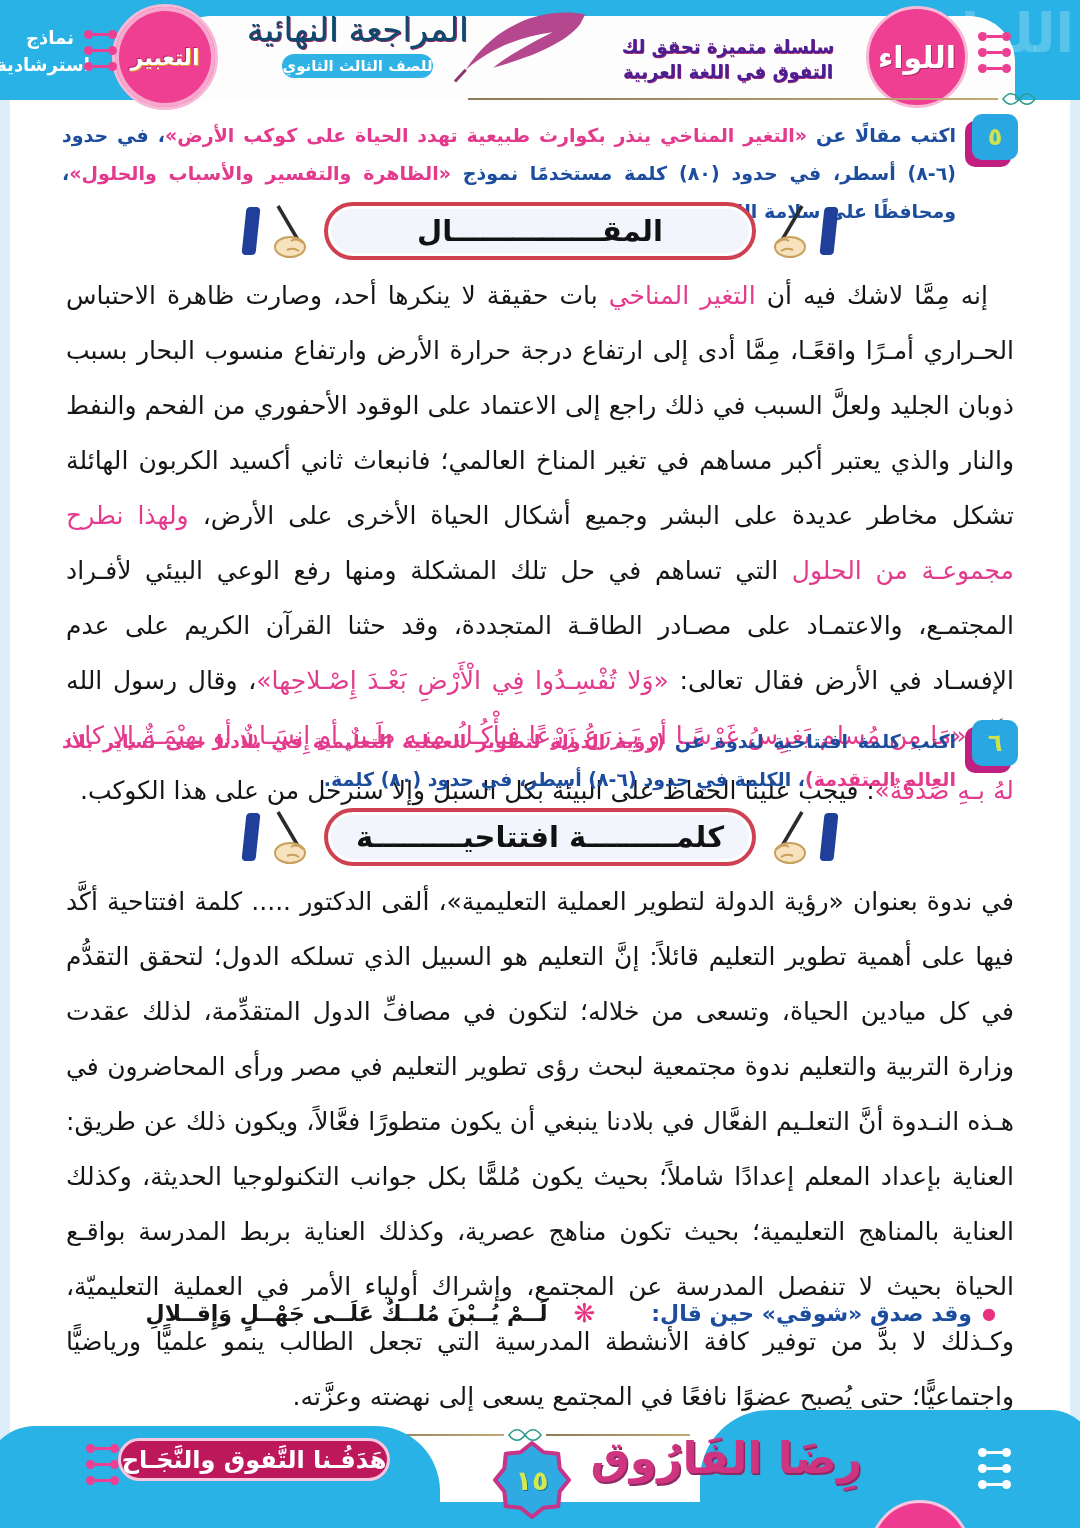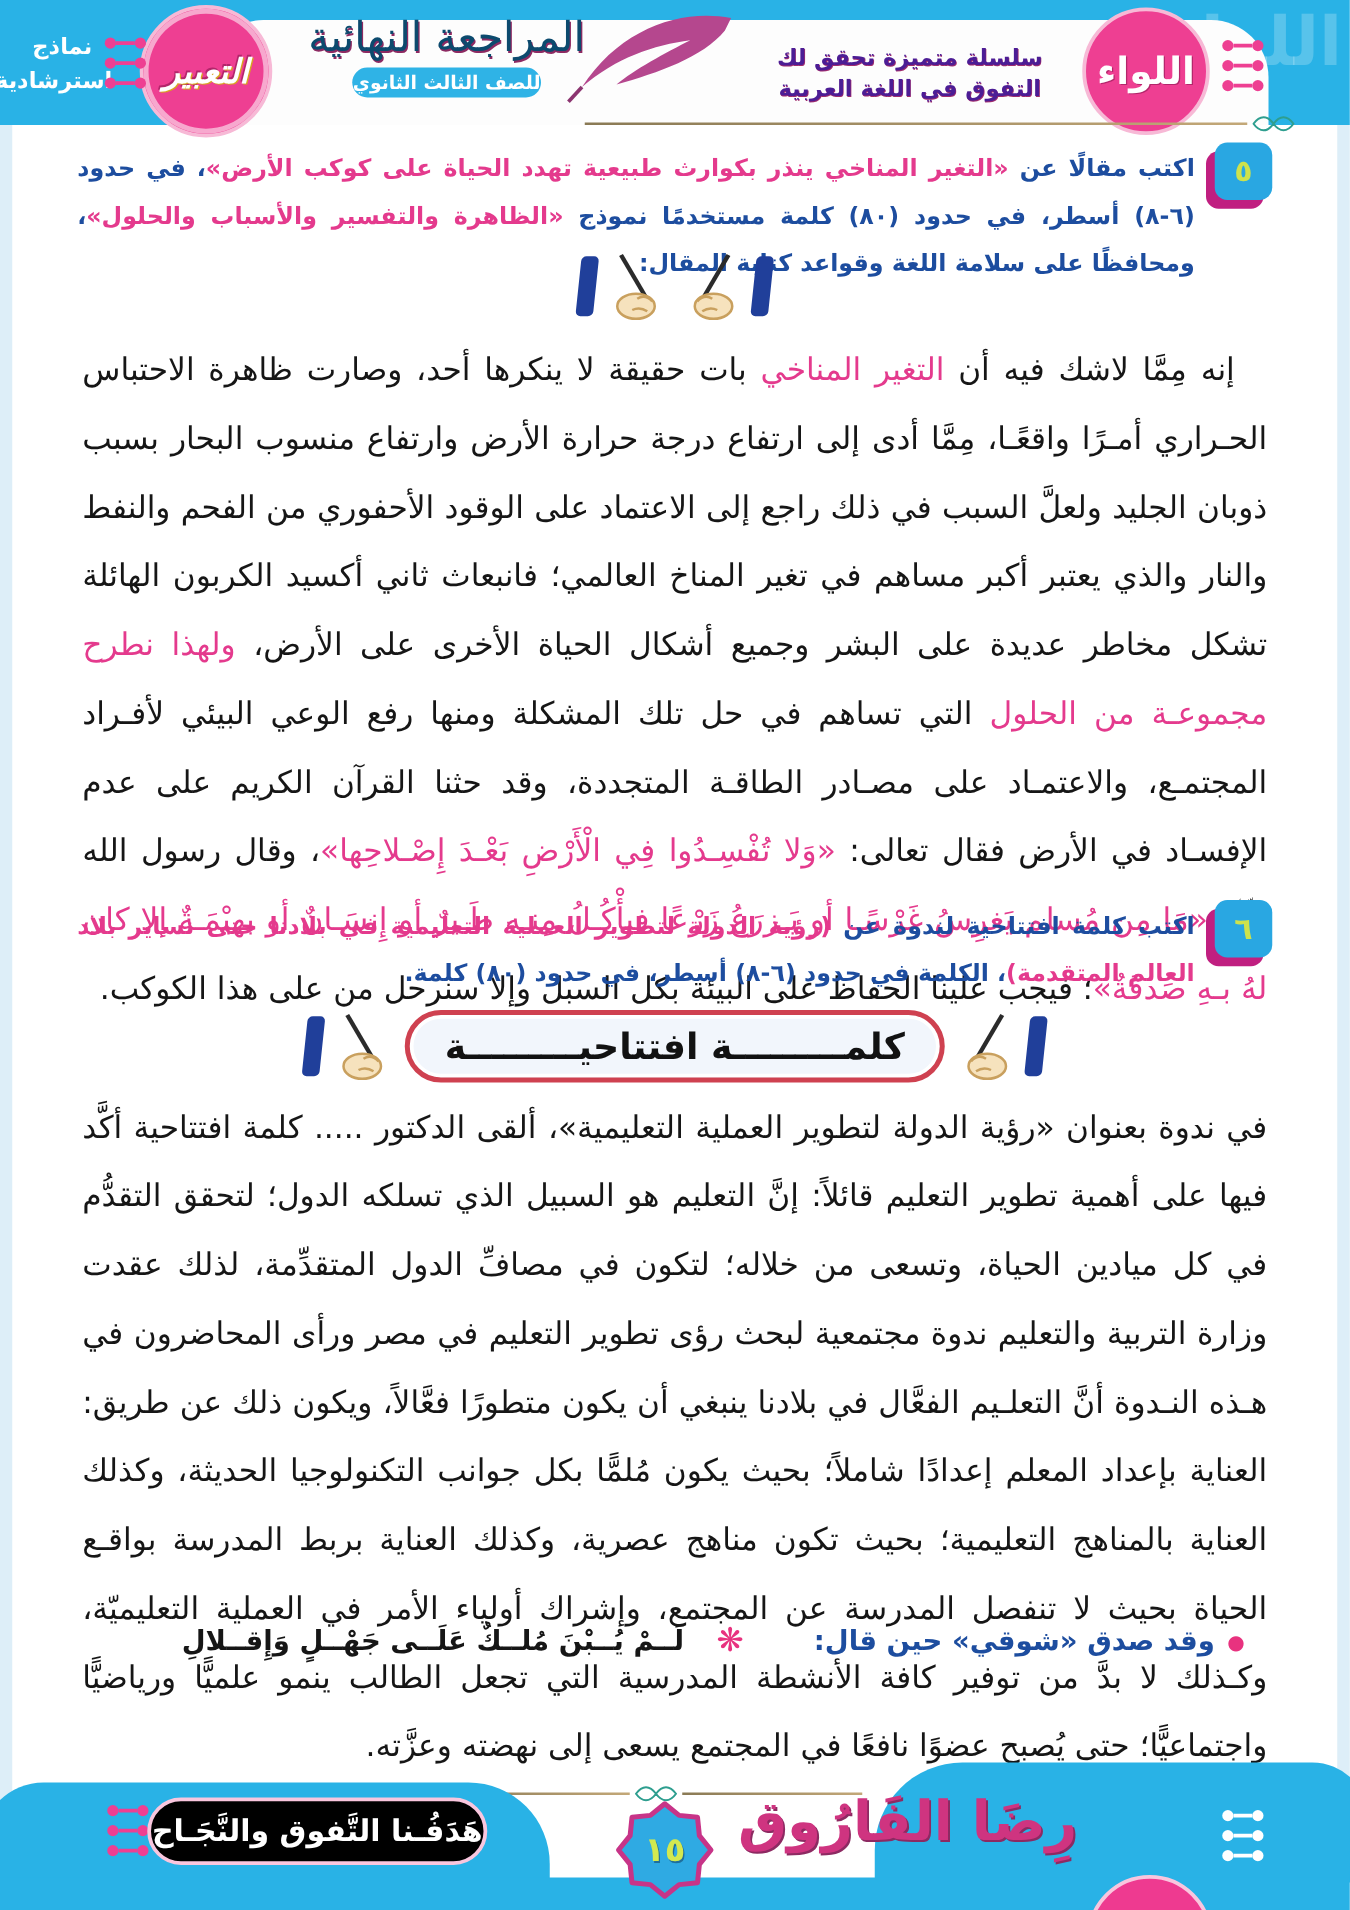--- a/index.html
+++ b/index.html
@@ -14,21 +14,21 @@
 
   
   .hdr { position:absolute; top:0; left:0; width:1080px; height:100px; background:#29b2e6; z-index:2; }
   .hdr-white { position:absolute; top:16px; left:165px; width:850px; height:84px; background:#fdfdfd; border-radius:46px 46px 0 0; }
   .hdr-watermark { position:absolute; top:2px; right:6px; font-size:54px; font-weight:bold; color:rgba(255,255,255,.22); }
   .hdr-models { position:absolute; top:24px; left:10px; width:80px; text-align:center; color:#fff; font-weight:bold; font-size:18px; line-height:1.5; }
   .subject-circle {
     position:absolute; top:4px; left:112px; width:106px; height:106px; border-radius:50%;
     background:#ee3f92; border:3px solid #f7b9d6; box-shadow:inset 0 0 0 4px rgba(255,255,255,.55);
     display:flex; align-items:center; justify-content:center;
-    color:#fff; font-weight:bold; font-size:27px; text-shadow:1px 1px 0 #d7a520, -1px -1px 0 #b3266b;font-style:italic;
+    color:#fff; font-weight:bold; font-size:22px; text-shadow:1px 1px 0 #d7a520, -1px -1px 0 #b3266b;
   }
   .hdr-title-box { position:absolute; top:10px; left:240px; width:235px; text-align:center; }
   .hdr-title { font-size:33px; font-weight:normal; color:#0c4a6e; text-shadow:1px 1px 0 #8d2a62; }
   .hdr-subtitle { display:inline-block; margin-top:5px; background:#2fb3e6; color:#fff; font-size:15px; font-weight:bold; padding:3px 0; border-radius:14px; }
   .hdr-pen { position:absolute; top:6px; left:452px; width:138px; height:80px; }
   .hdr-tagline { position:absolute; top:34px; left:592px; width:272px; text-align:center; color:#4c1d95; font-weight:bold; font-size:18px; line-height:1.4; text-shadow:.5px .5px 0 #a02c6d; }
   .brand-circle {
     position:absolute; top:6px; left:866px; width:102px; height:102px; border-radius:50%;
     background:#ee3f92; border:3px solid #f7b9d6; display:flex; align-items:center; justify-content:center;
     color:#fff; font-weight:bold; font-size:30px; text-shadow:1px 1px 0 #b3266b; z-index:3;
@@ -76,22 +76,22 @@
   .poetry .intro { color:#1d4d9f; margin-left:30px; white-space:nowrap; }
   .poetry .hemistich { white-space:nowrap; }
   .poetry .sep { color:#e8327f; margin:0 26px; font-size:26px; }
 
   
   .ft-band { position:absolute; bottom:0; left:0; width:1080px; height:26px; background:#29b2e6; z-index:3; }
   .ft-blob { position:absolute; background:#29b2e6; z-index:3; }
   .ft-blob.left  { left:-15px; bottom:22px; width:455px; height:80px; border-radius:50px 65px 0 0; }
   .ft-blob.right { right:-15px; bottom:22px; width:395px; height:96px; border-radius:70px 45px 0 0; }
   .slogan-pill {
-    position:absolute; top:1438px; left:118px; width:272px; height:54px; border-radius:27px;
-    background:#000000; border:3px solid #f9c6de; display:flex; align-items:center; justify-content:center;
+    position:absolute; top:1438px; left:118px; width:272px; height:43px; border-radius:27px;
+    background:#be185d; border:3px solid #f9c6de; display:flex; align-items:center; justify-content:center;
     color:#fff; font-weight:bold; font-size:24px; z-index:4; white-space:nowrap;
   }
   .page-star { position:absolute; top:1440px; left:492px; width:80px; height:80px; z-index:4; }
   .page-star .num {
     position:absolute; inset:0; display:flex; align-items:center; justify-content:center;
     color:#d3e94f; font-size:27px; font-weight:bold; text-shadow:1px 1px 0 #1f6f9c;
   }
   .ft-author {
     position:absolute; top:1432px; left:600px; width:262px; text-align:center; z-index:4;
     color:#cf3480; font-weight:bold; font-size:44px; text-shadow:1.5px 1.5px 0 #8d2a62; white-space:nowrap;
@@ -177,20 +177,21 @@
   </div>
 
   <div class="banner" style="top:202px;">
     <div class="blue-bar"></div>
     <svg class="hand-icon" viewBox="0 0 54 54">
       <line x1="40" y1="2" x2="20" y2="36" stroke="#2b2b2b" stroke-width="3.5"></line>
       <path d="M20 36 l-4 8 l8 -3 z" fill="#2b2b2b"></path>
       <ellipse cx="28" cy="43" rx="15" ry="10" fill="#f6e2bd" stroke="#c9a05e" stroke-width="2"></ellipse>
       <path d="M15 39 q6 -6 12 -2 M19 47 q6 -4 12 -1" stroke="#c9a05e" fill="none" stroke-width="2"></path>
     </svg>
+    <div class="banner-pill">المقـــــــــــــــال</div>
     <svg class="hand-icon mirror" viewBox="0 0 54 54">
       <line x1="40" y1="2" x2="20" y2="36" stroke="#2b2b2b" stroke-width="3.5"></line>
       <path d="M20 36 l-4 8 l8 -3 z" fill="#2b2b2b"></path>
       <ellipse cx="28" cy="43" rx="15" ry="10" fill="#f6e2bd" stroke="#c9a05e" stroke-width="2"></ellipse>
       <path d="M15 39 q6 -6 12 -2 M19 47 q6 -4 12 -1" stroke="#c9a05e" fill="none" stroke-width="2"></path>
     </svg>
     <div class="blue-bar"></div>
   </div>
 
   <div class="essay indent" style="top:268px;"><span class="seg-black">إنه مِمَّا لاشك فيه أن </span><span class="seg-pink">التغير المناخي</span><span class="seg-black"> بات حقيقة لا ينكرها أحد، وصارت ظاهرة الاحتباس الحـراري أمـرًا واقعًـا، مِمَّا أدى إلى ارتفاع درجة حرارة الأرض وارتفاع منسوب البحار بسبب ذوبان الجليد ولعلَّ السبب في ذلك راجع إلى الاعتماد على الوقود الأحفوري من الفحم والنفط والنار والذي يعتبر أكبر مساهم في تغير المناخ العالمي؛ فانبعاث ثاني أكسيد الكربون الهائلة تشكل مخاطر عديدة على البشر وجميع أشكال الحياة الأخرى على الأرض، </span><span class="seg-pink">ولهذا نطرح مجموعـة من الحلول</span><span class="seg-black"> التي تساهم في حل تلك المشكلة ومنها رفع الوعي البيئي لأفـراد المجتمـع، والاعتمـاد على مصـادر الطاقـة المتجددة، وقد حثنا القرآن الكريم على عدم الإفسـاد في الأرض فقال تعالى: </span><span class="seg-pink">«وَلا تُفْسِـدُوا فِي الْأَرْضِ بَعْـدَ إِصْـلاحِها»</span><span class="seg-black">، وقال رسول الله ﷺ: </span><span class="seg-pink">«مَا مِن مُسلم يَغرِسُ غَرْسًـا أو يَـزرَعُ زَرْعًا فيأْكُـلُ مِنـه طَـيرٌ أو إِنسَـانٌ أو بهيْمَـةٌ إلا كان لهُ بـهِ صَدقَةٌ»</span><span class="seg-black">؛ فيجب علينا الحفاظ على البيئة بكل السبل وإلا سنرحل من على هذا الكوكب.</span></div>

